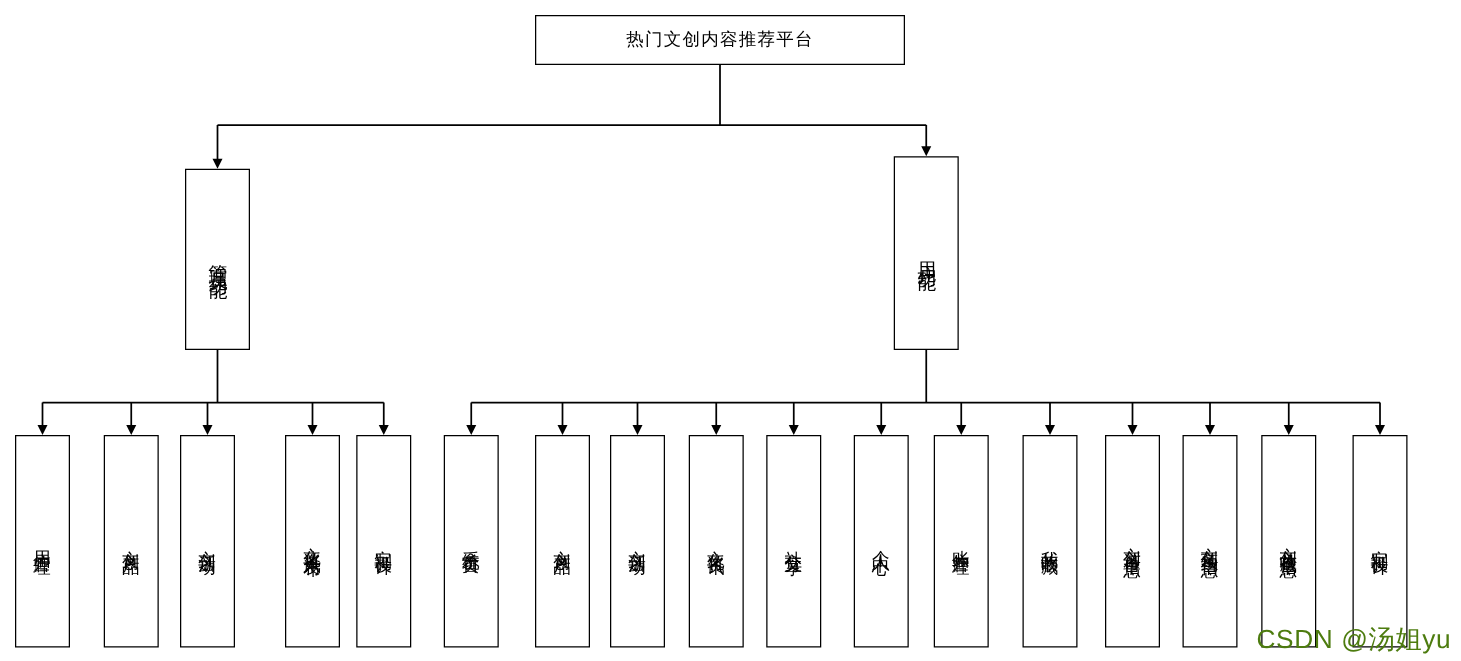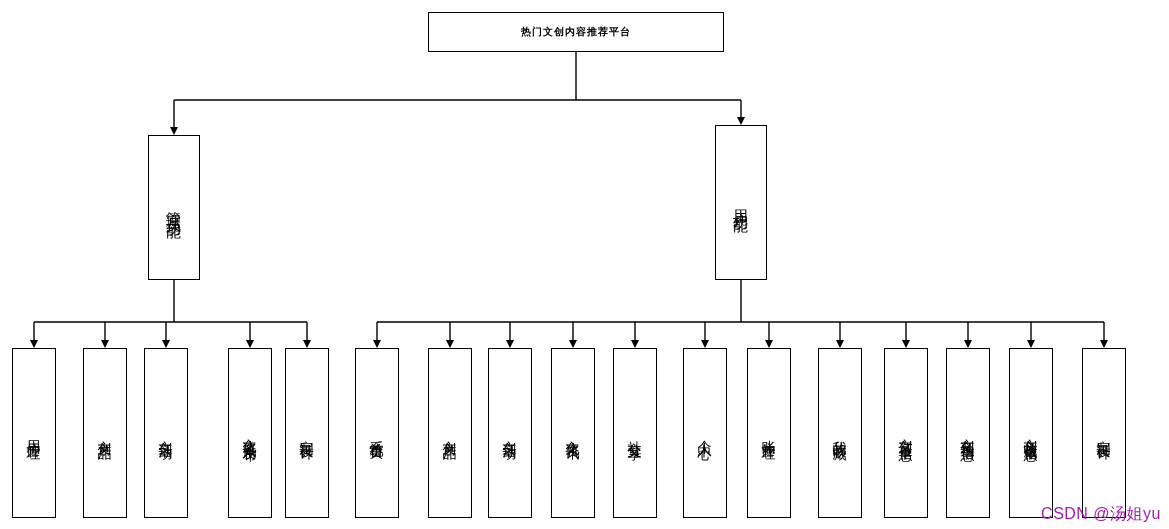--- a/index.html
+++ b/index.html
@@ -28,43 +28,42 @@
     box-sizing: border-box;
     border: 1px solid #000000;
     background: #ffffff;
     display: flex;
     align-items: center;
     justify-content: center;
     color: #000000;
   }
   
   .node.horiz {
-    font-size: 10px;
+    font-size: 14px;
     letter-spacing: 1px;
-    font-weight: bold;
   }
   
   .node.vert {
     writing-mode: vertical-rl;
     text-orientation: upright;
     font-size: 14px;
     letter-spacing: 2px;
     line-height: 1;
     padding: 6px 0;
   }
   .node.vert.mid {
     font-size: 15px;
     letter-spacing: 3px;
   }
   .watermark {
     position: absolute;
     right: 8px;
     bottom: 4px;
-    font-size: 16px;
-    color: #a21caf;
+    font-size: 21px;
+    color: #4d7c0f;
     letter-spacing: 0.5px;
     user-select: none;
   }
 </style>
 </head>
 <body>
 
 <div id="canvas">
 
   <svg class="lines" viewBox="0 0 1169 529">

